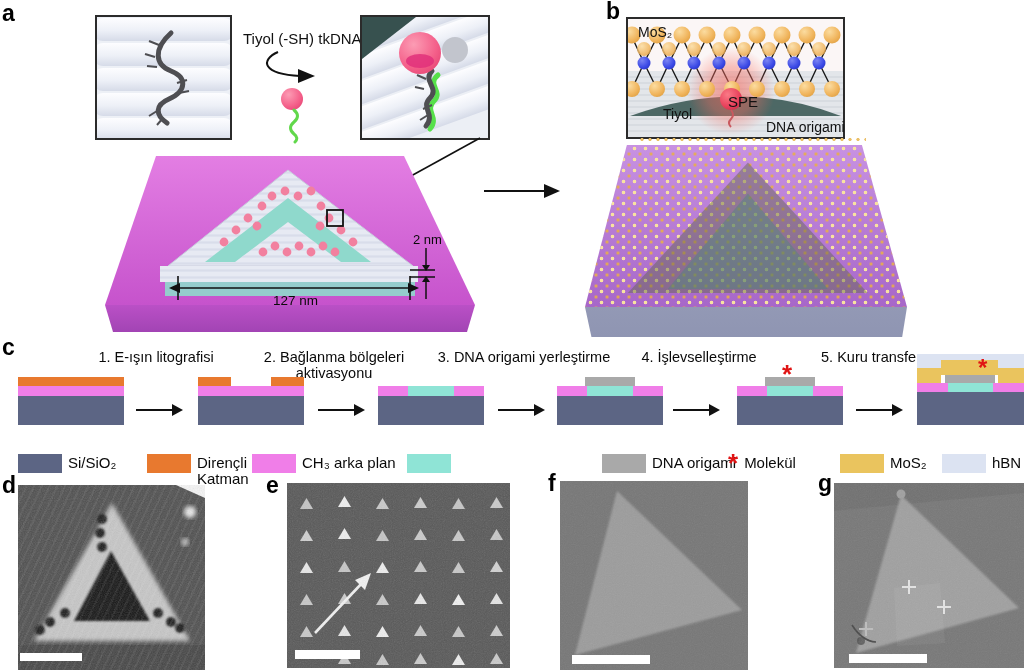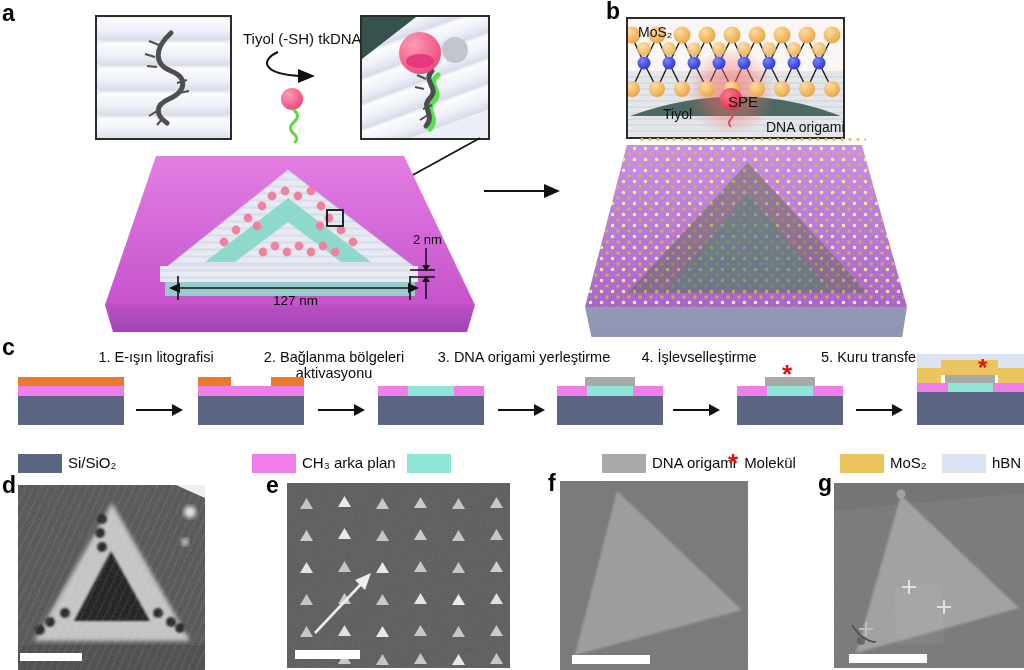--- a/index.html
+++ b/index.html
@@ -405,20 +405,24 @@
     </svg>
   <svg class="abs" style="left:856px;top:402px" width="48" height="16" viewBox="0 0 48 16">
       <line x1="0" y1="8" x2="36" y2="8" stroke="#111" stroke-width="2.2"></line>
       <polygon points="36,2 36,14 47,8" fill="#111"></polygon>
     </svg>
 
   <div class="lg-item" style="left:18px">
       <span class="sw sw-slate"></span>
       <span class="lg-label">Si/SiO₂</span>
     </div>
+  <div class="lg-item" style="left:147px">
+      <span class="sw sw-orange"></span>
+      <span class="lg-label" style="width:64px">Dirençli Katman</span>
+    </div>
   <div class="lg-item" style="left:252px">
       <span class="sw sw-magenta"></span>
       <span class="lg-label">CH₃ arka plan</span>
     </div>
   <div class="lg-item" style="left:407px">
       <span class="sw sw-teal"></span>
     </div>
   <div class="lg-item" style="left:602px">
       <span class="sw sw-gray"></span>
       <span class="lg-label">DNA origami</span>

